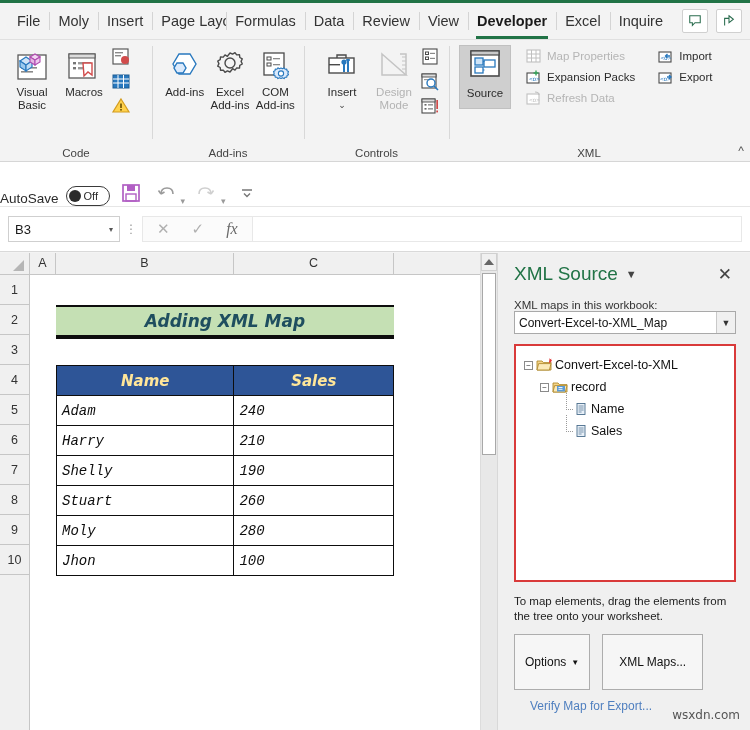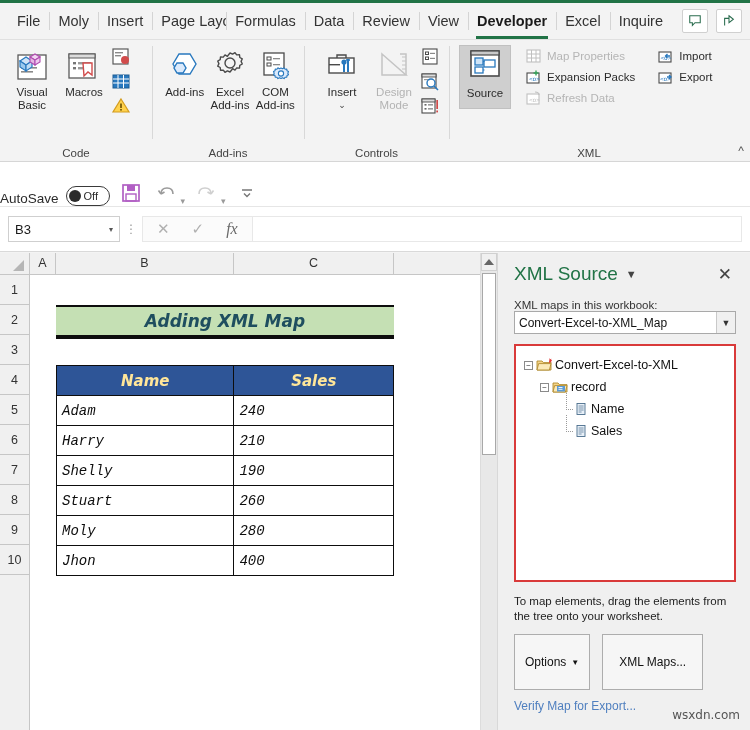--- a/index.html
+++ b/index.html
@@ -222,21 +222,21 @@
   .dashline::after {
     content: ""; position: absolute; left: 4px; top: 4px; width: 7px; height: 1px;
     background: repeating-linear-gradient(to right, #9a9a9a 0 1px, transparent 1px 2px);
   }
   .xp-hint { font-size: 11.5px; color: #222; line-height: 15px; margin-top: 12px; }
   .xp-btns { display: flex; gap: 12px; margin-top: 10px; }
   .xbtn {
     border: 1px solid #adadad; background: #f6f6f6; font-size: 12px; color: #111;
     padding: 5px 10px; cursor: default; display: flex; align-items: center; gap: 5px;
   }
-  .xp-link { margin-top: 9px; font-size: 12px; color: #4f7fbf; cursor: default; display: inline-block; }
+  .xp-link { margin-top: 9px; font-size: 12px; color: #4f7fbf; cursor: default; display: inline-block; margin-left: 16px; }
   .watermark {
     position: absolute; right: 10px; bottom: 8px; font-size: 12px; color: #555;
     font-family: "DejaVu Sans", sans-serif; cursor: default;
   }
 </style>
 </head>
 <body>
 
 <div id="app">
 
@@ -619,21 +619,21 @@
                 <tr>
                   <td class="c1">Stuart</td>
                   <td class="c2">260</td>
                 </tr>
                 <tr>
                   <td class="c1">Moly</td>
                   <td class="c2">280</td>
                 </tr>
                 <tr>
                   <td class="c1">Jhon</td>
-                  <td class="c2">400</td>
+                  <td class="c2">100</td>
                 </tr>
               </tbody>
             </table>
           </div>
         </div>
       </div>
 
       <div class="vscroll">
         <div class="vsbtn">
             <div class="arrow-up"></div>

